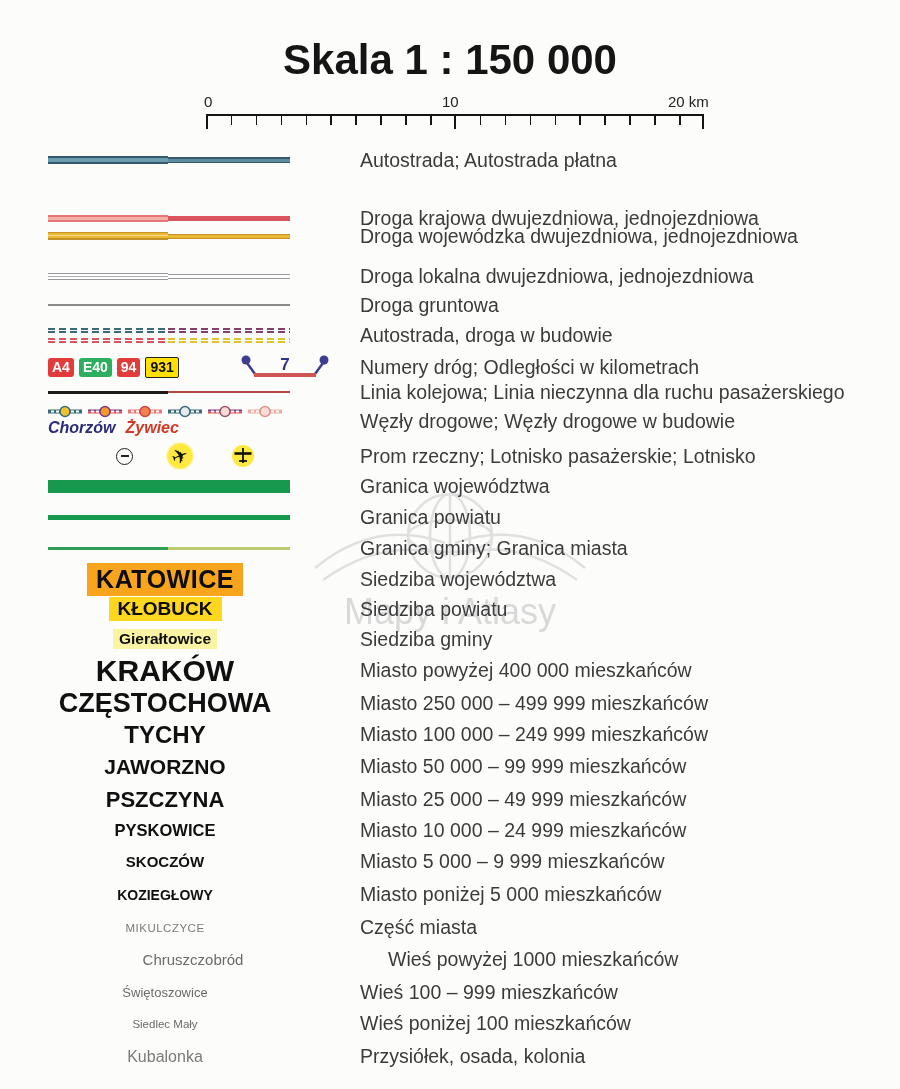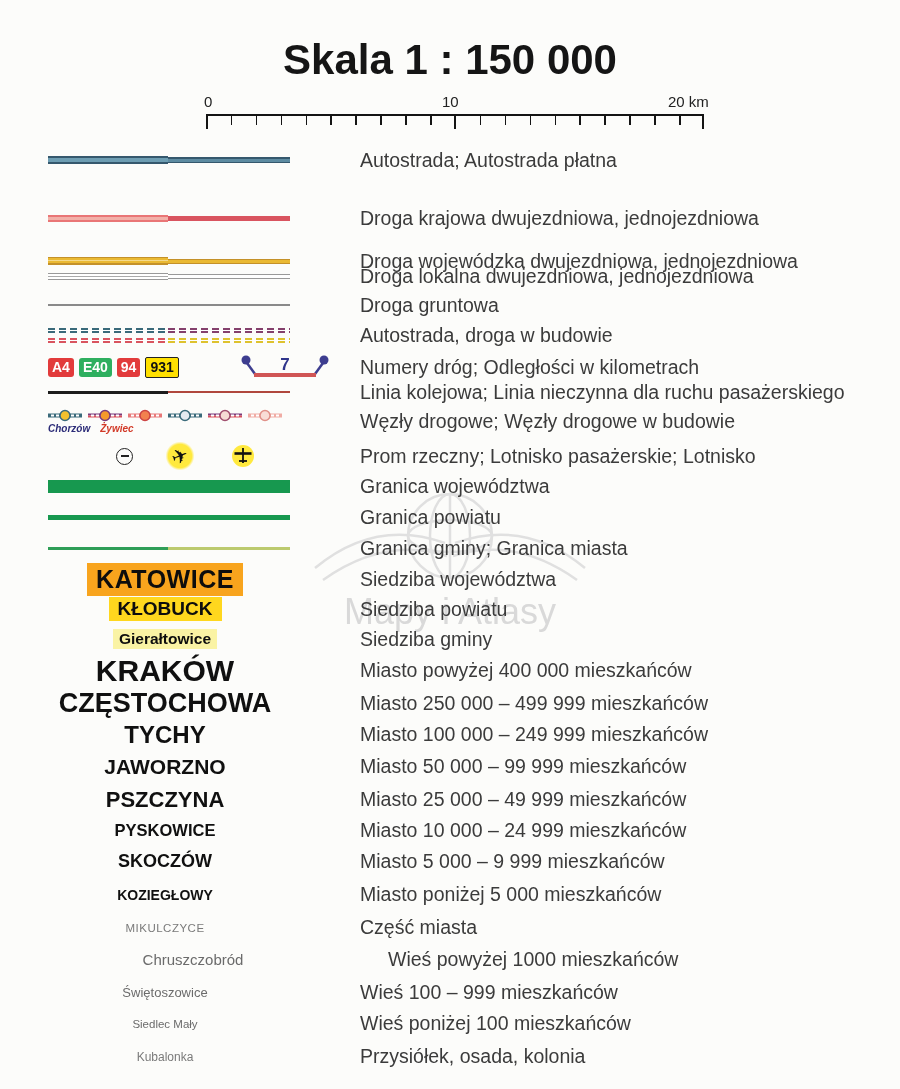--- a/index.html
+++ b/index.html
@@ -57,21 +57,21 @@
   .b-yellow{background:#ffe000;color:#111;border:1px solid #222;border-radius:2px;}
   .km-svg{margin-left:auto;}
 
   
   .rail-l{width:120px;height:3px;background:#1c1c1c;flex:none;}
   .rail-r{width:122px;height:2px;background:#b0473d;flex:none;}
 
   
   .ix-wrap{display:flex;flex-direction:column;}
   .ix-icons{display:flex;gap:6px;}
-  .ix-names{display:flex;gap:10px;font-size:10px;font-weight:bold;font-style:italic;margin-top:1px;}
+  .ix-names{display:flex;gap:10px;font-size:16px;font-weight:bold;font-style:italic;margin-top:1px;}
 
   
   .ferry{width:15px;height:15px;border:1.7px solid #222;border-radius:50%;
          display:flex;align-items:center;justify-content:center;margin-left:68px;flex:none;}
   .ferry i{display:block;width:8px;height:2px;background:#222;}
   .plane-big{width:30px;height:30px;margin-left:32px;border-radius:50%;flex:none;
          background:radial-gradient(circle,#ffe93e 0 55%,rgba(255,233,62,0) 68%);
          display:flex;align-items:center;justify-content:center;
          font-size:20px;color:#111;transform:rotate(-22deg);}
   .plane-sm{margin-left:36px;flex:none;}
@@ -86,27 +86,27 @@
   
   .seat1{background:#f8a41d;color:#0d0d0d;font-weight:800;font-size:25px;padding:2px 9px;letter-spacing:.5px;}
   .seat2{background:#ffd71e;color:#0d0d0d;font-weight:800;font-size:19px;padding:1px 9px;}
   .seat3{background:#faf3a4;color:#0d0d0d;font-weight:800;font-size:15.5px;padding:1px 6px;}
   .c1{font-size:30px;font-weight:800;color:#101010;}
   .c2{font-size:27px;font-weight:800;color:#101010;}
   .c3{font-size:24px;font-weight:800;color:#101010;}
   .c4{font-size:21px;font-weight:800;color:#101010;}
   .c5{font-size:22px;font-weight:800;color:#101010;}
   .c6{font-size:16.5px;font-weight:800;color:#101010;}
-  .c7{font-size:18px;font-weight:800;color:#101010;}
+  .c7{font-size:15px;font-weight:800;color:#101010;}
   .c8{font-size:14px;font-weight:800;color:#101010;}
   .c9{font-size:11.5px;color:#7a7a7a;letter-spacing:.5px;}
   .c10{font-size:15px;color:#6b6b6b;}
   .c11{font-size:13px;color:#6b6b6b;}
   .c12{font-size:11.5px;color:#6b6b6b;}
-  .c13{font-size:12px;color:#7a7a7a;}
+  .c13{font-size:16px;color:#7a7a7a;}
 </style>
 </head>
 <body>
 
 <div class="page">
 
   <svg class="wm" width="310" height="145" viewBox="0 0 310 145">
     <g stroke="#e0e0e0" stroke-width="2.5" fill="none">
       <circle cx="155" cy="48" r="42"></circle>
       <ellipse cx="155" cy="48" rx="20" ry="42"></ellipse>
@@ -133,21 +133,21 @@
       </div>
     <div class="lbl">Autostrada; Autostrada płatna</div>
   </div>
   <div class="row" style="top:204px;height:28px;">
     <div class="sym lines">
         <span class="half-l r3l"></span>
         <span class="half-r r3r"></span>
       </div>
     <div class="lbl">Droga krajowa dwujezdniowa, jednojezdniowa</div>
   </div>
-  <div class="row" style="top:247px;height:28px;justify-content:flex-end;">
+  <div class="row" style="top:222px;height:28px;justify-content:flex-end;">
     <div class="sym lines">
         <span class="half-l r4l"></span>
         <span class="half-r r4r"></span>
       </div>
     <div class="lbl">Droga wojewódzka dwujezdniowa, jednojezdniowa</div>
   </div>
   <div class="row" style="top:262px;height:28px;">
     <div class="sym lines">
         <span class="half-l r5l"></span>
         <span class="half-r r5r"></span>

